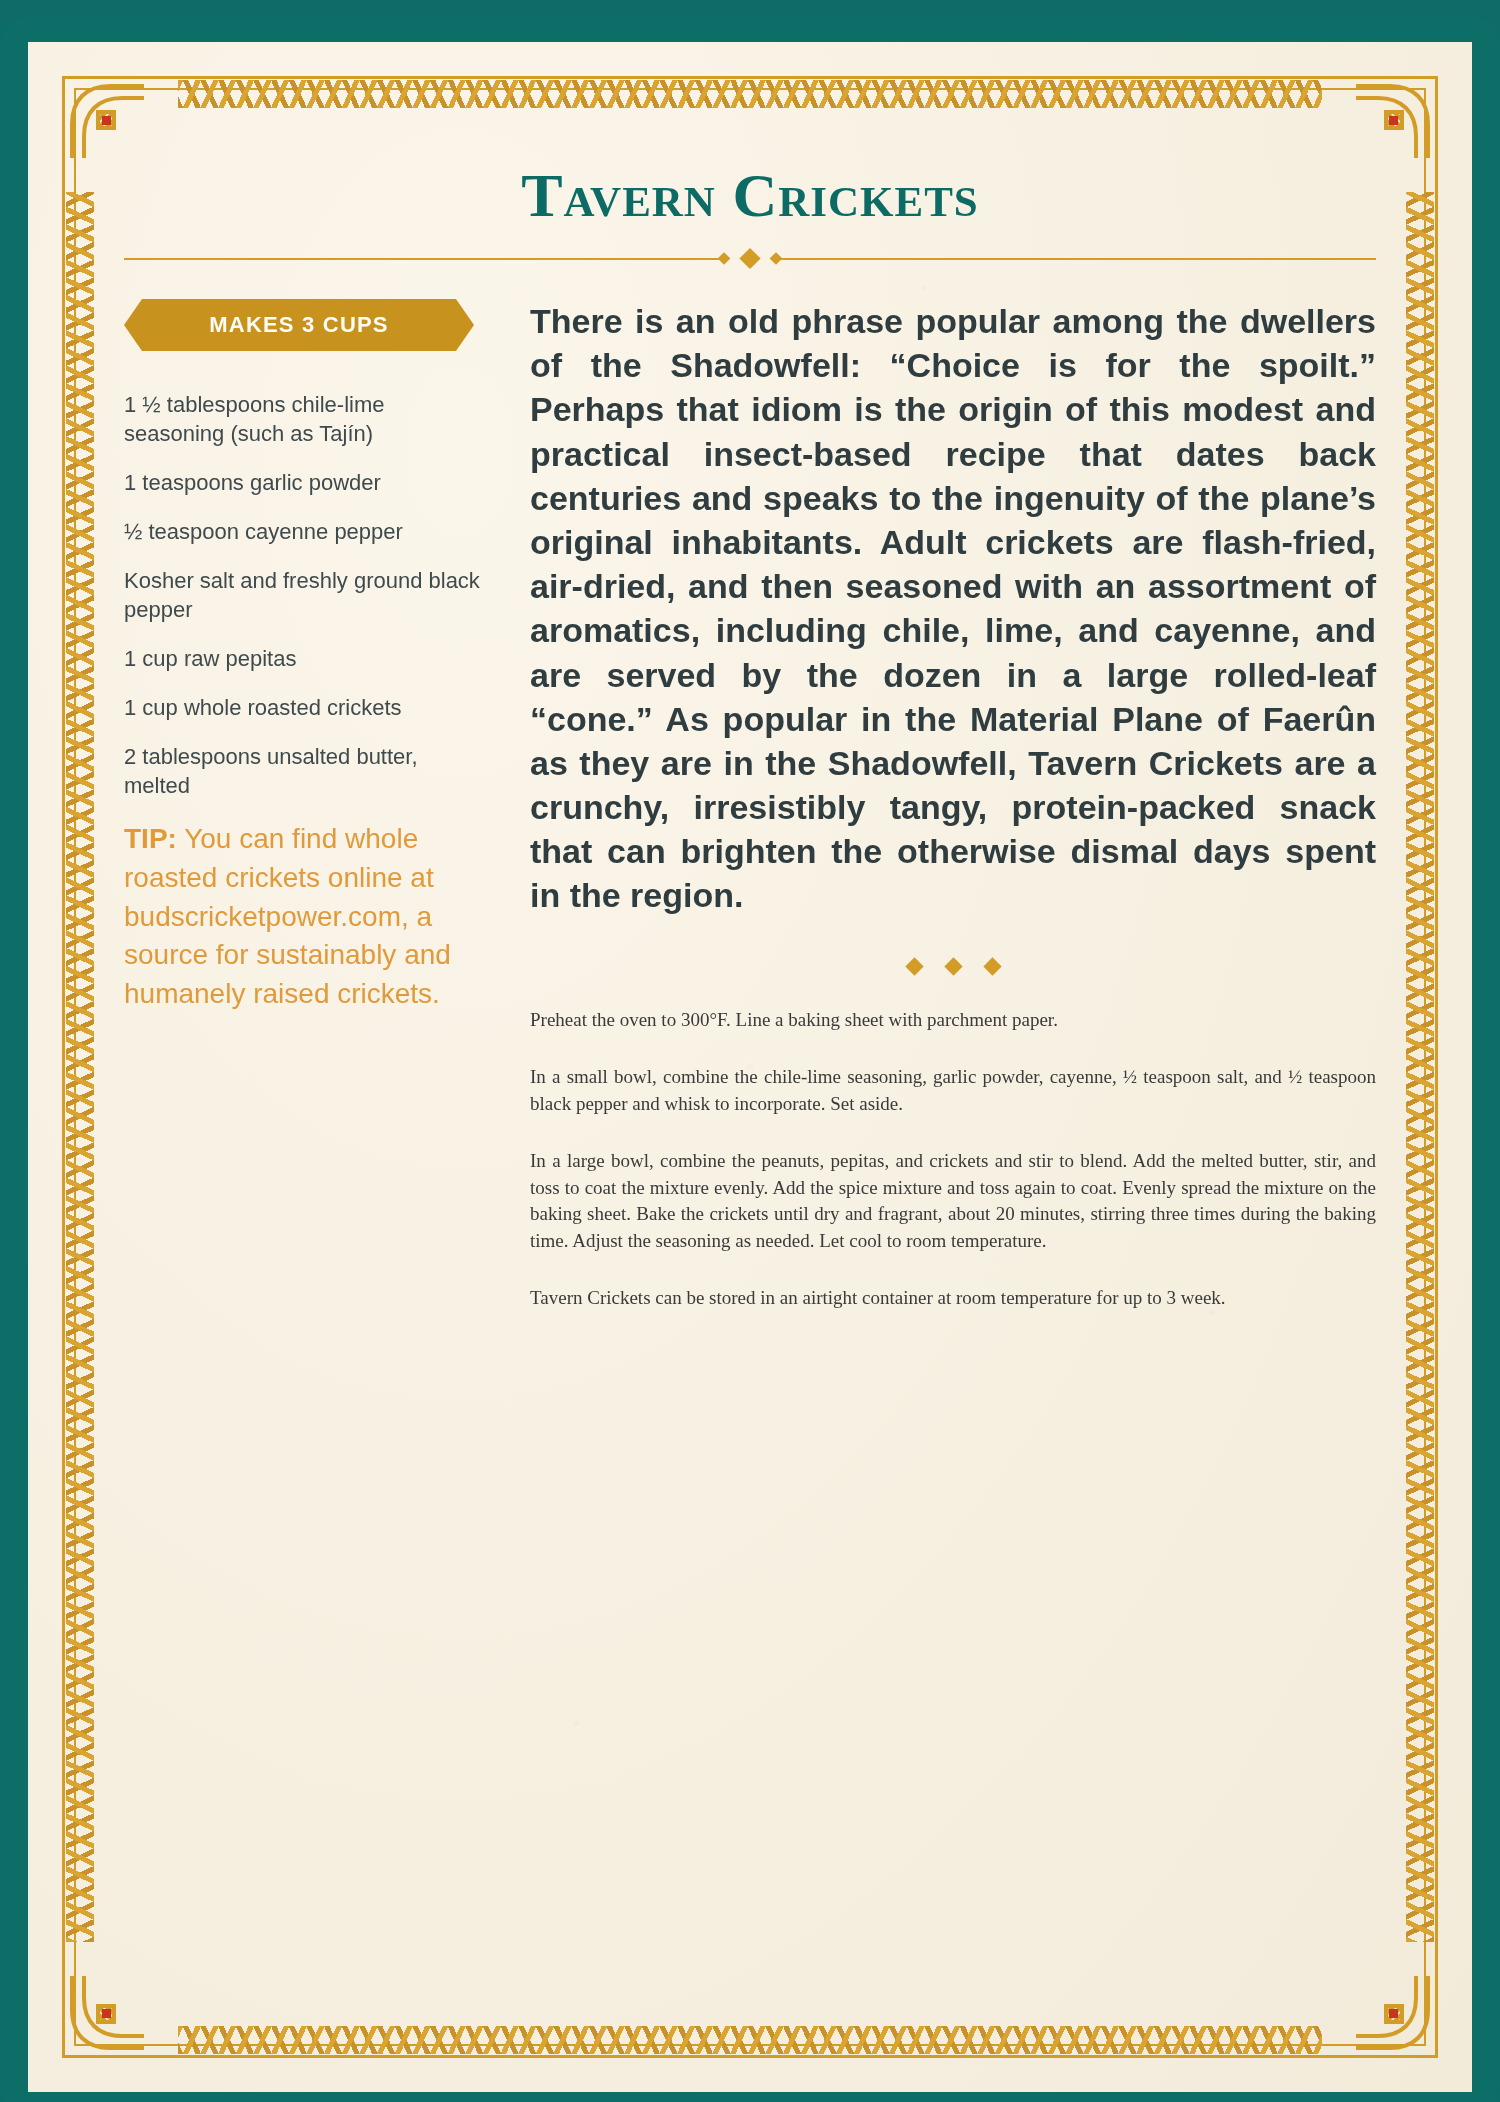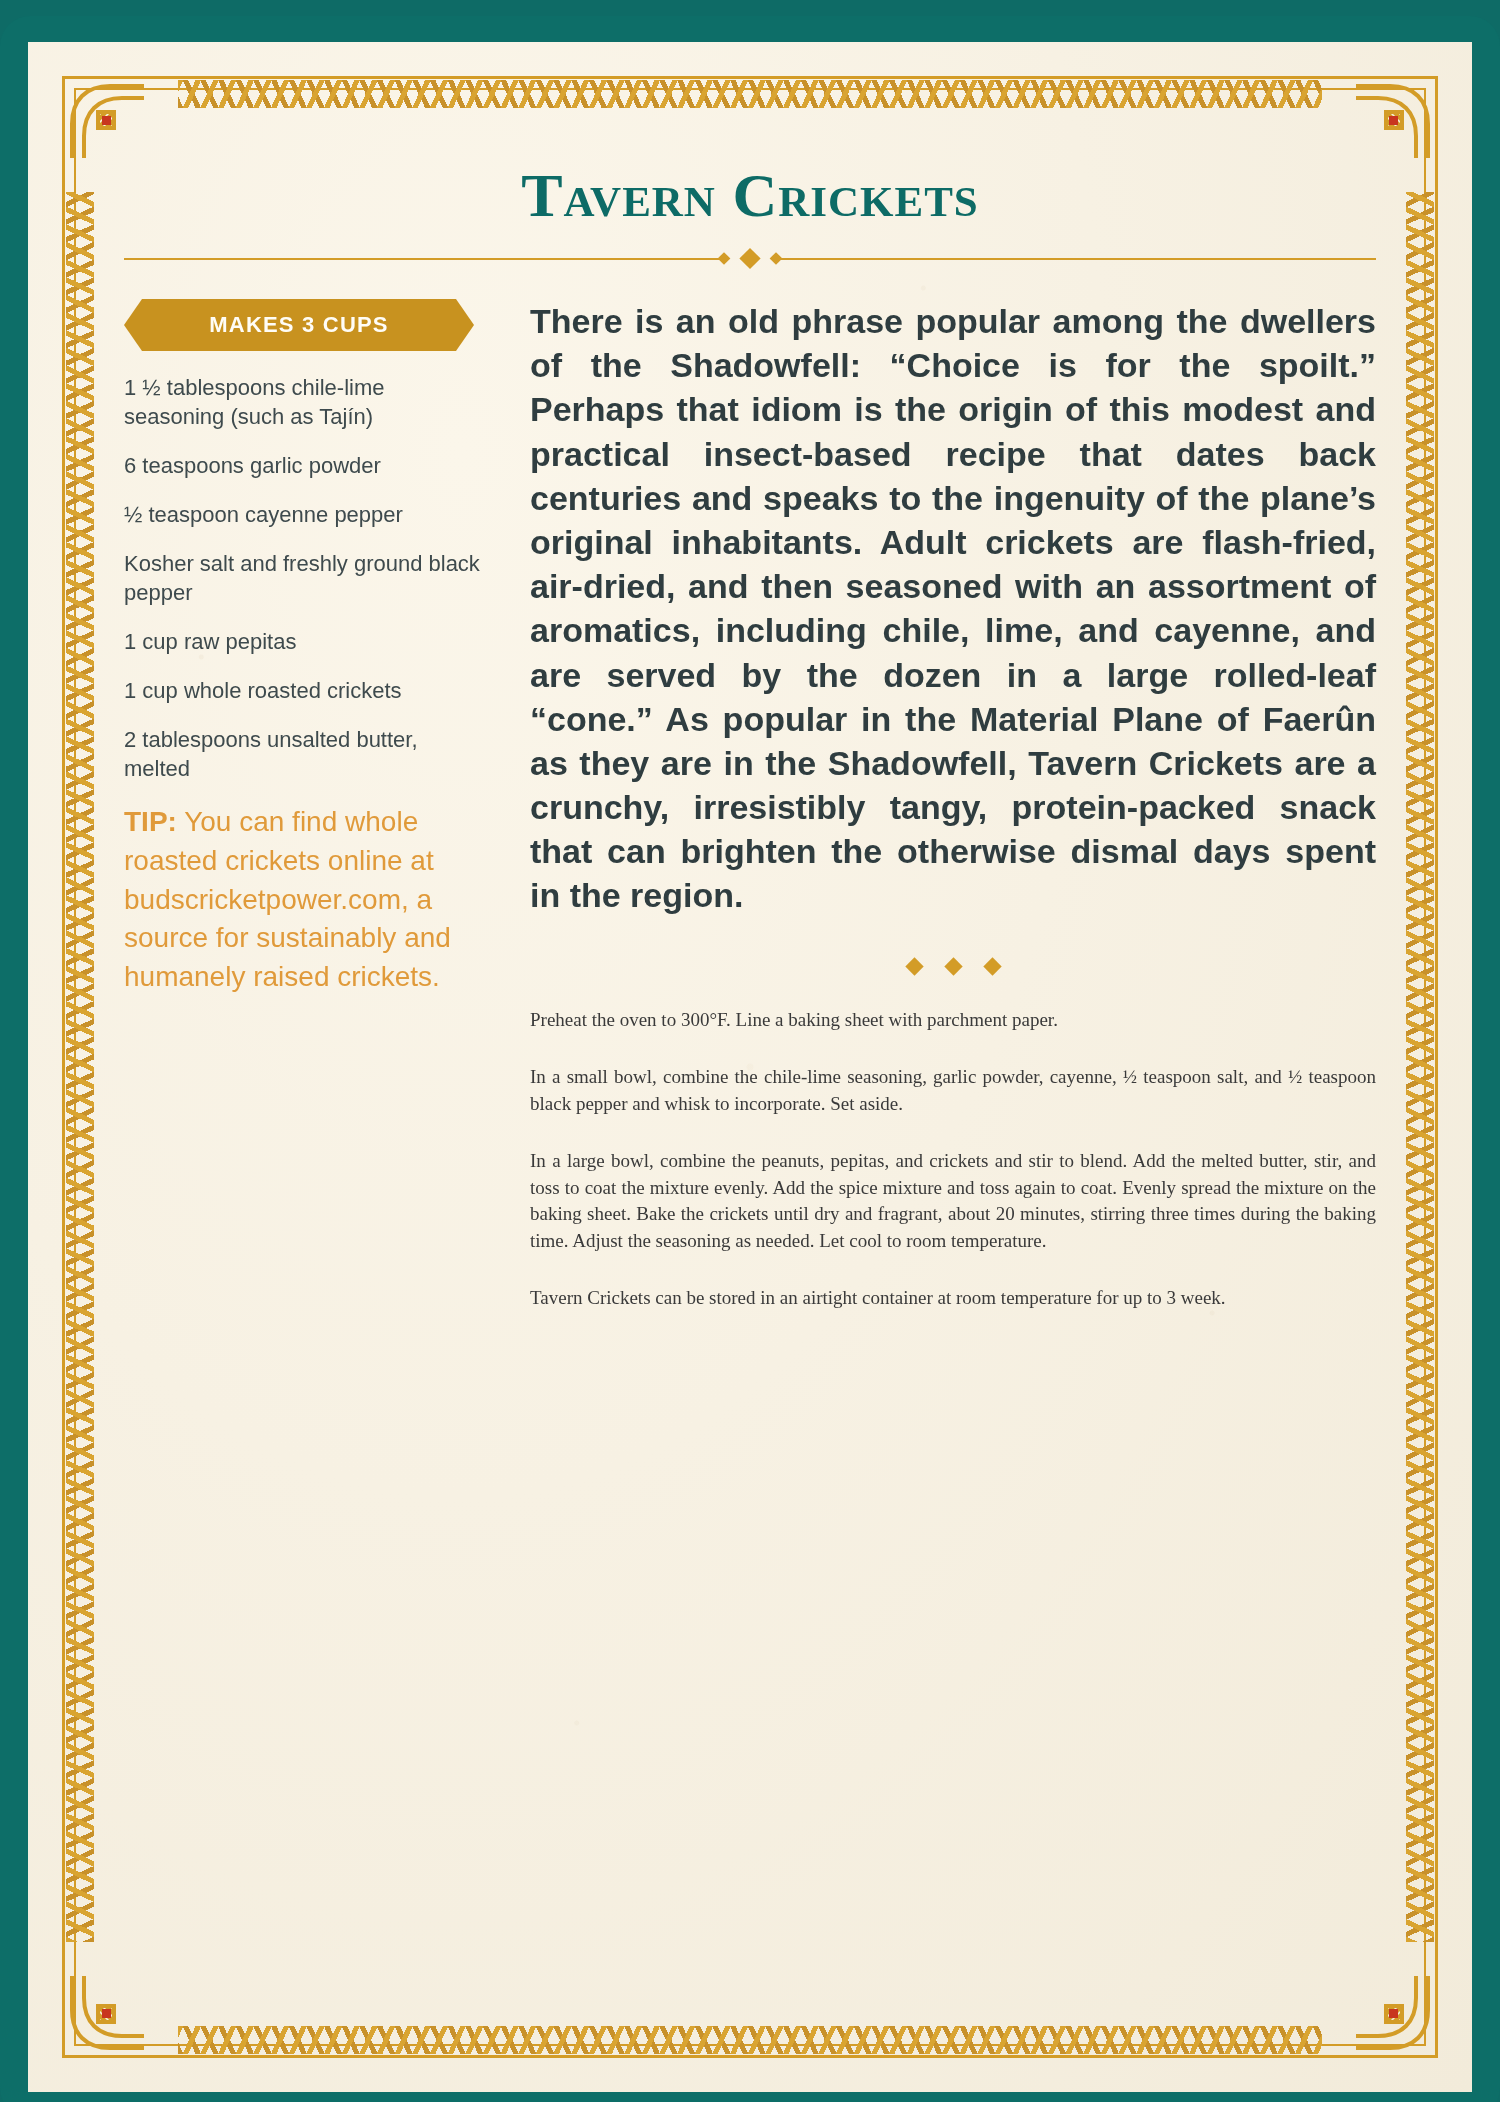--- a/index.html
+++ b/index.html
@@ -162,21 +162,21 @@
   .makes-banner {
     position: relative;
     background: #c8921f;
     color: #fffdf6;
     font-weight: bold;
     font-size: 22px;
     letter-spacing: 1.2px;
     text-align: center;
     padding: 13px 10px;
     width: 330px;
-    margin: 0 0 22px 0;
+    margin: 0 0 39px 0;
     clip-path: polygon(0 50%, 18px 0, calc(100% - 18px) 0, 100% 50%, calc(100% - 18px) 100%, 18px 100%);
   }
 
   .ingredient {
     color: #3e4a4d;
     font-size: 22px;
     line-height: 1.32;
     margin-bottom: 20px;
   }
 
@@ -299,21 +299,21 @@
         <div class="diamond"></div>
         <div class="diamond s2"></div>
       </div>
 
       <div id="columns">
 
         <div id="left-col">
           <div class="makes-banner">MAKES 3 CUPS</div>
 
           <div class="ingredient">1 ½ tablespoons chile-lime seasoning (such as Tajín)</div>
-          <div class="ingredient">6 teaspoons garlic powder</div>
+          <div class="ingredient">1 teaspoons garlic powder</div>
           <div class="ingredient">½ teaspoon cayenne pepper</div>
           <div class="ingredient">Kosher salt and freshly ground black pepper</div>
           <div class="ingredient">1 cup raw pepitas</div>
           <div class="ingredient">1 cup whole roasted crickets</div>
           <div class="ingredient">2 tablespoons unsalted butter, melted</div>
 
           <div class="tip">
             <b>TIP:</b><span> You can find whole roasted crickets online at budscricketpower.com, a source for sustainably and humanely raised crickets.</span>
           </div>
         </div>

